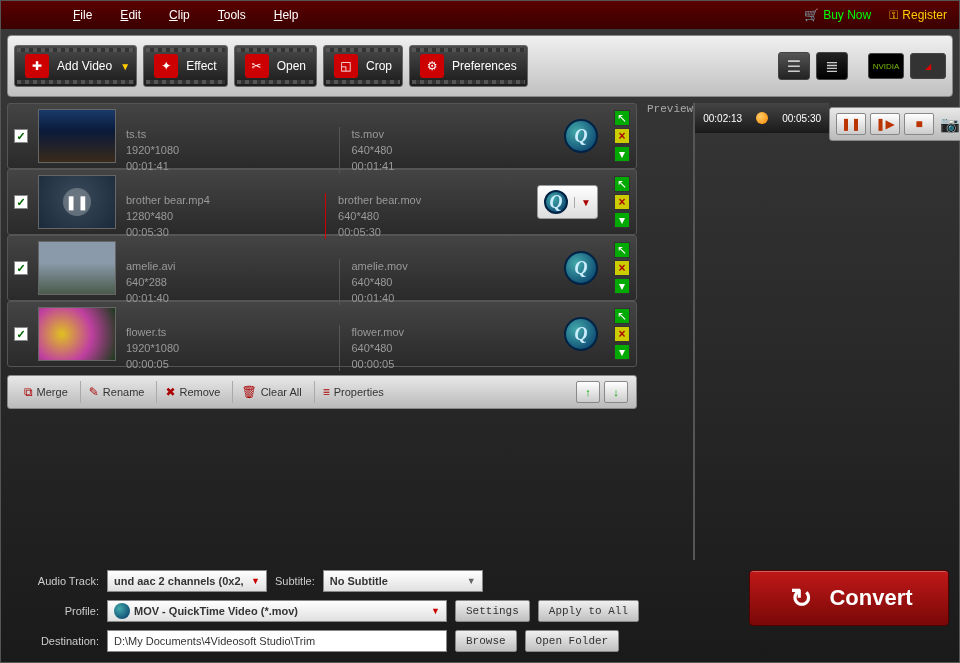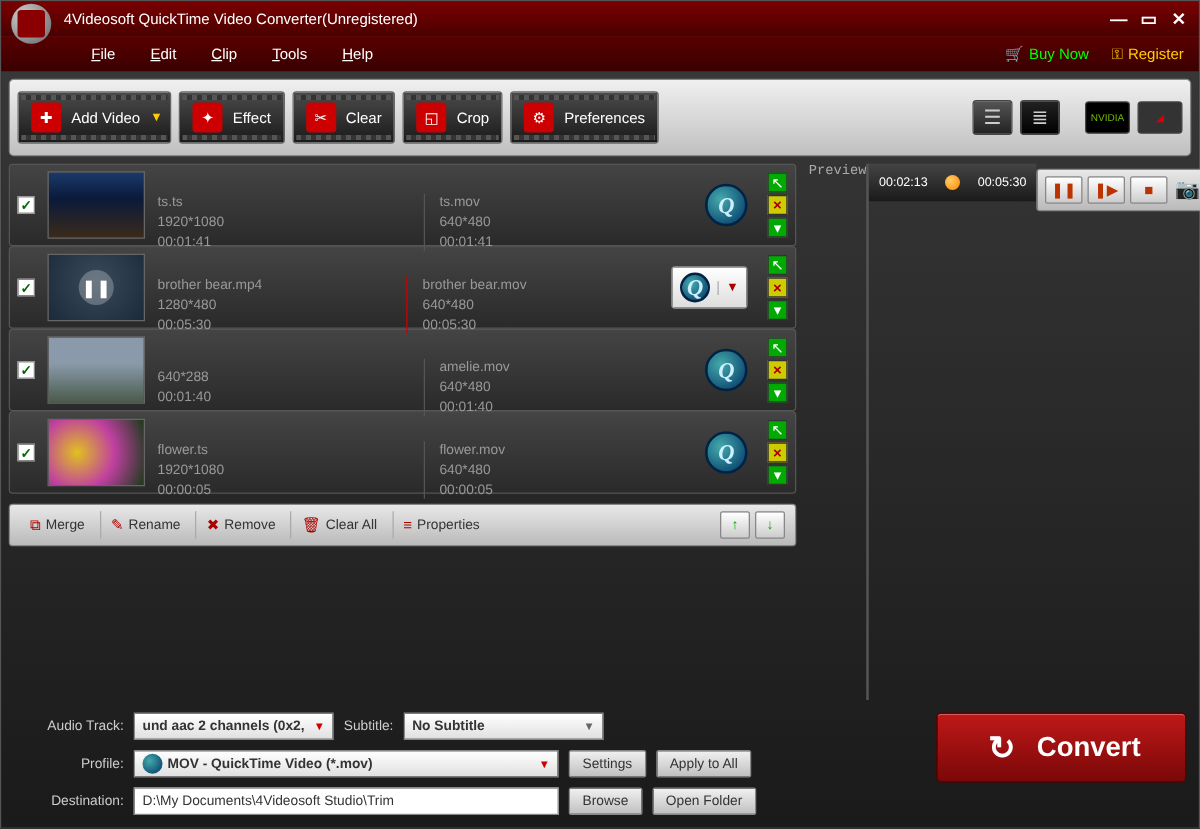--- a/index.html
+++ b/index.html
@@ -97,40 +97,30 @@
 .bottom-left { flex: 1; display: flex; flex-direction: column; gap: 8px; font-size: 11px; color: #fff; font-family: "Courier New", monospace; }
 .form-row { display: flex; align-items: center; gap: 8px; }
 .form-label { width: 88px; text-align: right; color: #ccc; }
 .combo { height: 22px; background: linear-gradient(to bottom, #fff, #e0e0e0); border: 1px solid #888; display: flex; align-items: center; padding: 0 6px; color: #333; font-size: 11px; cursor: pointer; position: relative; font-weight: bold; }
 .combo .dd { margin-left: auto; color: #666; font-size: 9px; padding-left: 6px; }
 .combo.red-dd .dd { color: #c00; }
 .combo.audio { width: 160px; }
 .combo.subtitle { width: 160px; }
 .combo.profile { width: 340px; }
 .textbox { height: 22px; background: #fff; border: 1px solid #888; display: flex; align-items: center; padding: 0 6px; color: #333; font-size: 11px; width: 340px; }
-.small-btn { height: 22px; padding: 0 10px; background: linear-gradient(to bottom, #f0f0f0, #c0c0c0); border: 1px solid #888; border-radius: 2px; cursor: pointer; color: #333; font-size: 11px; display: flex; align-items: center; }
+.small-btn { height: 22px; padding: 0 10px; background: linear-gradient(to bottom, #f0f0f0, #c0c0c0); border: 1px solid #888; border-radius: 2px; cursor: pointer; color: #333; font-size: 11px; display: flex; align-items: center; font-family: Liberation Mono, monospace; }
 .convert-btn { width: 200px; height: 56px; background: linear-gradient(to bottom, #c01818, #7a0808); border: 1px solid #500; border-radius: 4px; display: flex; align-items: center; justify-content: center; gap: 12px; color: #fff; font-size: 22px; font-weight: bold; cursor: pointer; box-shadow: inset 0 1px 0 rgba(255,255,255,0.3); }
 .convert-icon { width: 32px; height: 32px; display: flex; align-items: center; justify-content: center; font-size: 26px; }
 .qt-small { width: 16px; height: 16px; border-radius: 50%; background: radial-gradient(circle at 35% 35%, #4aa, #036); display: inline-block; margin-right: 4px; vertical-align: middle; }
 </style>
 </head>
 <body>
 
 <div class="app">
 
-  <div class="titlebar">
-    <div class="app-logo">
-        <div class="app-logo-inner"></div>
-      </div>
-    <span>4Videosoft QuickTime Video Converter(Unregistered)</span>
-    <div class="titlebar-spacer"></div>
-    <div class="win-btn">—</div>
-    <div class="win-btn">▭</div>
-    <div class="win-btn">✕</div>
-  </div>
 
   <div class="menubar">
     <div class="menu-left">
       <span class="menu-item"><u>F</u><span></span>ile</span>
       <span class="menu-item"><u>E</u>dit</span>
       <span class="menu-item"><u>C</u>lip</span>
       <span class="menu-item"><u>T</u>ools</span>
       <span class="menu-item"><u>H</u>elp</span>
     </div>
     <div class="menu-right">
@@ -150,21 +140,21 @@
       <div class="tool-icon">✚</div>
       <span>Add Video</span>
       <span class="dd-arrow">▼</span>
     </div>
     <div class="tool-btn">
       <div class="tool-icon">✦</div>
       <span>Effect</span>
     </div>
     <div class="tool-btn">
       <div class="tool-icon">✂</div>
-      <span>Clear</span>
+      <span>Open</span>
     </div>
     <div class="tool-btn">
       <div class="tool-icon">◱</div>
       <span>Crop</span>
     </div>
     <div class="tool-btn">
       <div class="tool-icon">⚙</div>
       <span>Preferences</span>
     </div>
     <div class="toolbar-spacer"></div>
@@ -220,20 +210,21 @@
             <div class="row-actions">
               <div class="row-act edit">↖</div>
               <div class="row-act close">×</div>
               <div class="row-act arrow">▾</div>
             </div>
           </div>
           <div class="file-row">
             <div class="checkbox">✓</div>
             <div class="thumb thumb-amelie"></div>
             <div class="file-info">
+              <span>amelie.avi</span>
               <span>640*288</span>
               <span>00:01:40</span>
             </div>
             <div class="file-info output">
               <span>amelie.mov</span>
               <span>640*480</span>
               <span>00:01:40</span>
             </div>
             <div class="qt-icon"></div>
             <div class="row-actions">

